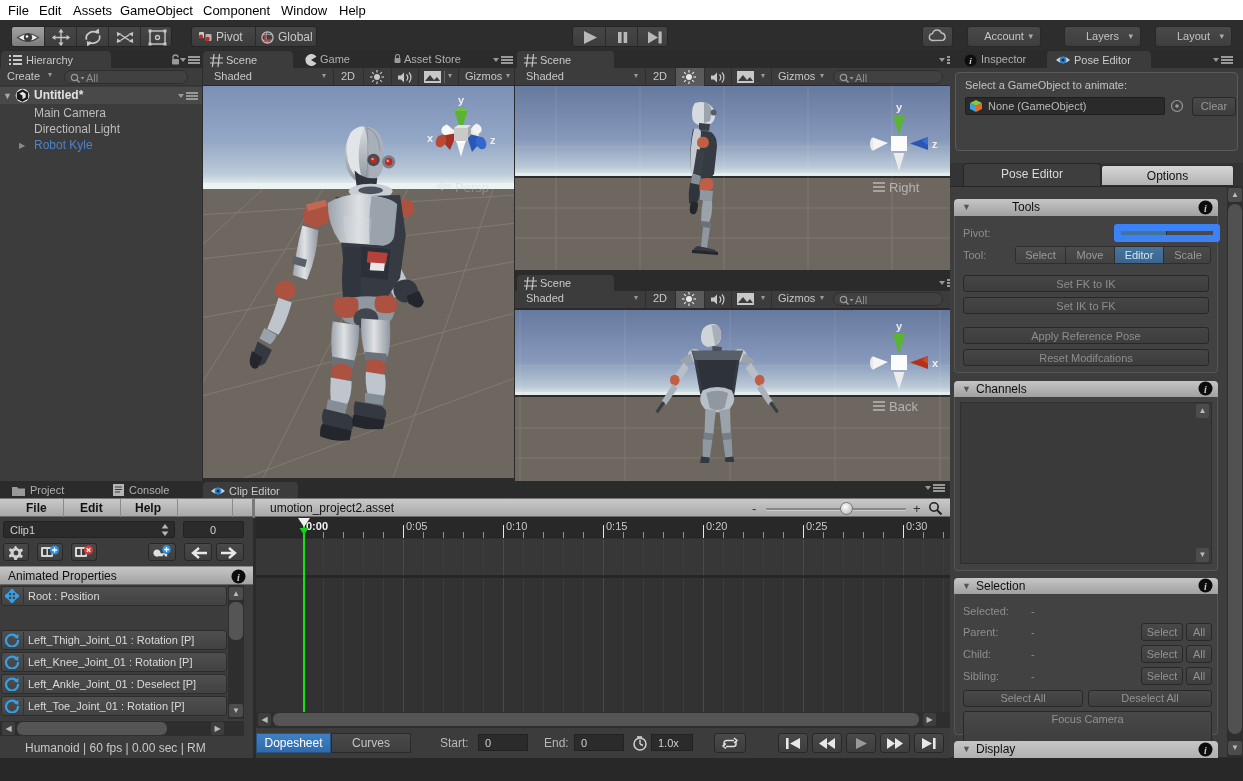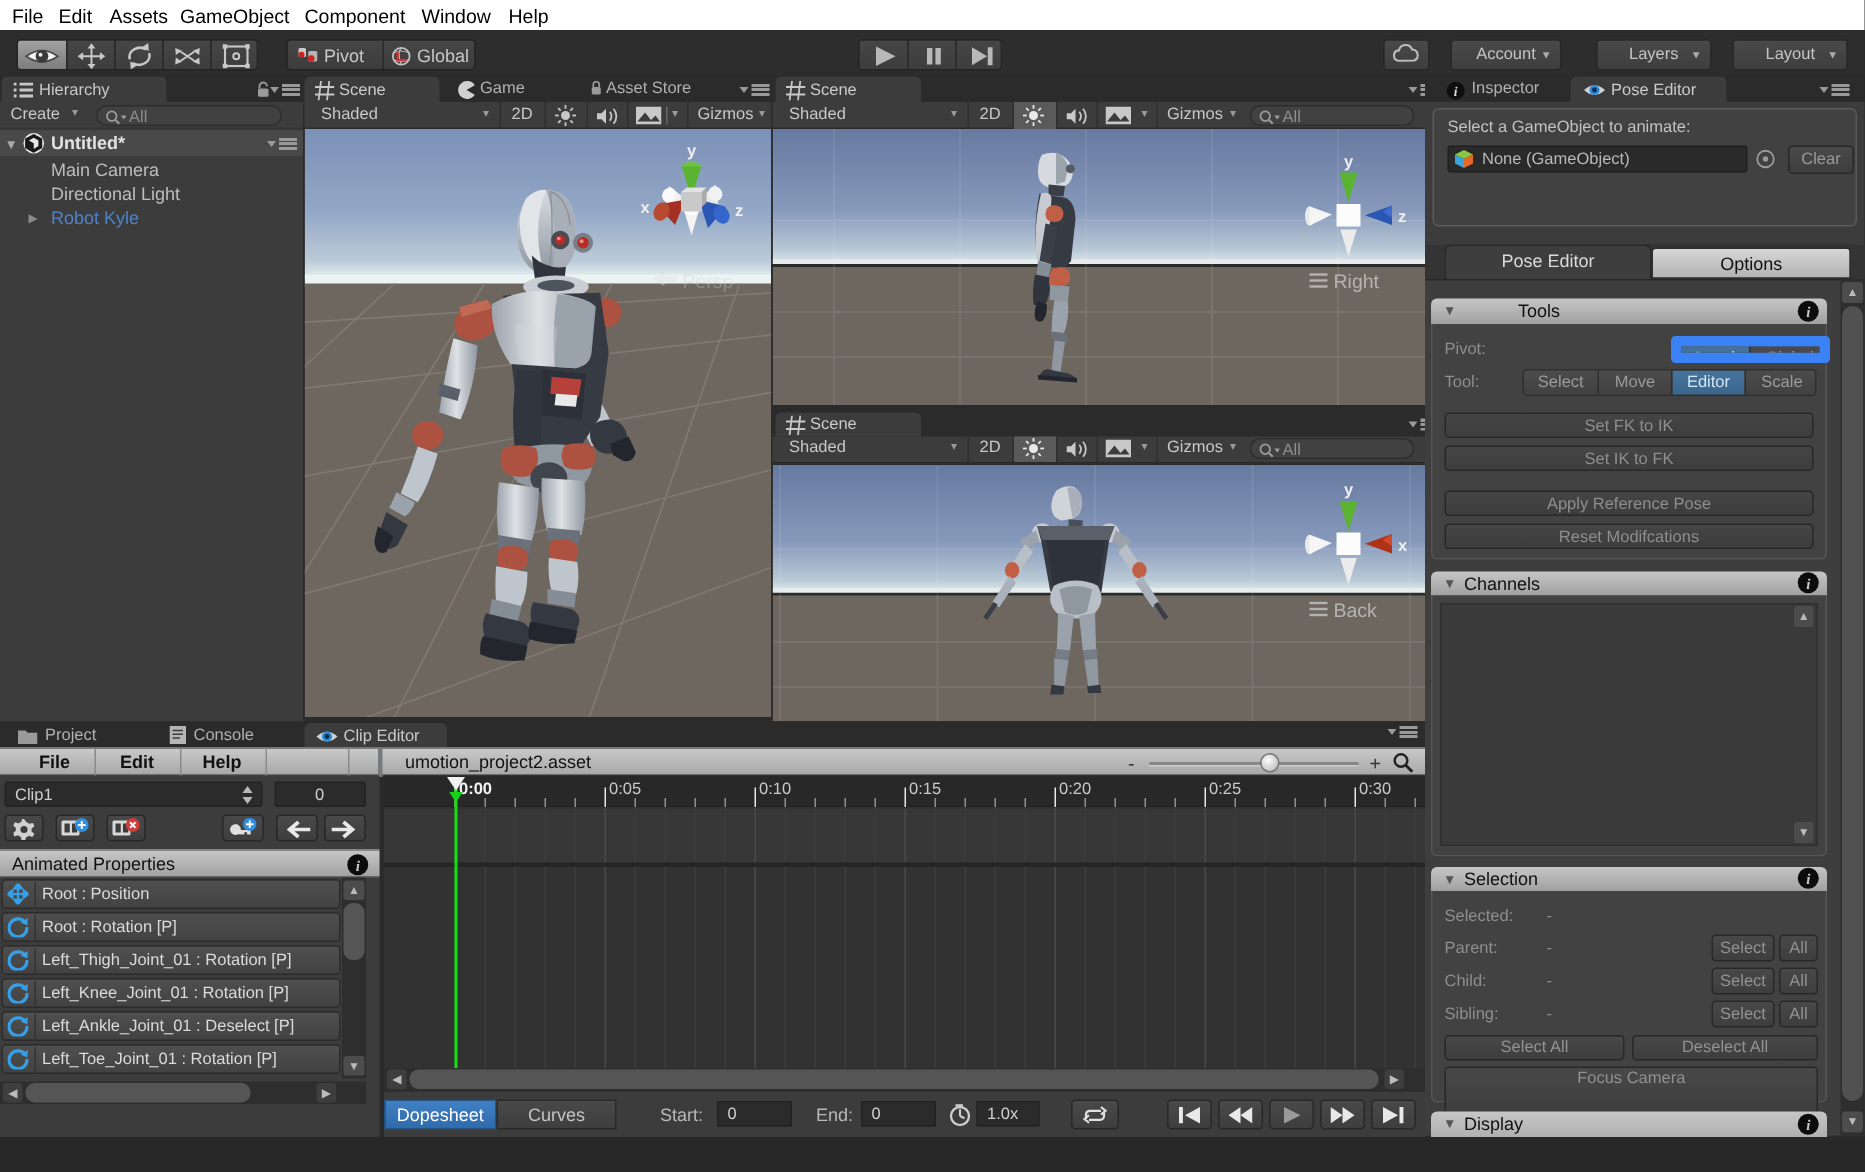--- a/index.html
+++ b/index.html
@@ -900,28 +900,20 @@
                 <line x1="7" y1="3" x2="7" y2="11"></line>
                 <line x1="3" y1="7" x2="11" y2="7"></line>
                 <path d="M7 0l2.4 3.2h-4.8z"></path>
                 <path d="M7 14l2.4-3.2h-4.8z"></path>
                 <path d="M0 7l3.2-2.4v4.8z"></path>
                 <path d="M14 7l-3.2-2.4v4.8z"></path>
               </g>
             </svg>
             <div style="position:absolute;left:21px;top:1px;width:1px;height:18px;background:#333;"></div>
             <span style="position:absolute;left:26px;top:3px;font-size:11px;color:#dadada;">Root : Position</span>
-          </div>
-          <div style="position:absolute;left:1px;top:23px;width:226px;height:20px;background:linear-gradient(#4f4f4f,#424242);border:1px solid #2c2c2c;border-radius:3px;">
-            <svg width="14" height="14" viewBox="0 0 14 14" style="position:absolute;left:3px;top:2px;">
-              <path d="M12.2 4.5 A6 6 0 1 0 13 7" fill="none" stroke="#35a0e8" stroke-width="2.2"></path>
-              <path d="M13.6 1 L13.2 6 L8.8 4 Z" fill="#35a0e8"></path>
-            </svg>
-            <div style="position:absolute;left:21px;top:1px;width:1px;height:18px;background:#333;"></div>
-            <span style="position:absolute;left:26px;top:3px;font-size:11px;color:#dadada;">Root : Rotation [P]</span>
           </div>
           <div style="position:absolute;left:1px;top:45px;width:226px;height:20px;background:linear-gradient(#4f4f4f,#424242);border:1px solid #2c2c2c;border-radius:3px;">
             <svg width="14" height="14" viewBox="0 0 14 14" style="position:absolute;left:3px;top:2px;">
               <path d="M12.2 4.5 A6 6 0 1 0 13 7" fill="none" stroke="#35a0e8" stroke-width="2.2"></path>
               <path d="M13.6 1 L13.2 6 L8.8 4 Z" fill="#35a0e8"></path>
             </svg>
             <div style="position:absolute;left:21px;top:1px;width:1px;height:18px;background:#333;"></div>
             <span style="position:absolute;left:26px;top:3px;font-size:11px;color:#dadada;">Left_Thigh_Joint_01 : Rotation [P]</span>
           </div>
           <div style="position:absolute;left:1px;top:67px;width:226px;height:20px;background:linear-gradient(#4f4f4f,#424242);border:1px solid #2c2c2c;border-radius:3px;">
@@ -955,20 +947,23 @@
         <div class="abs" style="left:1px;top:17px;width:14px;height:38px;background:#555;border-radius:6px;"></div>
         <div class="abs" style="left:1px;top:119px;width:14px;height:13px;background:#4c4c4c;border-radius:2px;text-align:center;font-size:8px;color:#bbb;line-height:13px;">▼</div>
       </div>
 
       <div class="abs" style="left:0;top:204px;width:244px;height:15px;background:#2e2e2e;">
         <div class="abs" style="left:2px;top:1px;width:13px;height:13px;background:#3e3e3e;border-radius:2px;text-align:center;font-size:8px;color:#bbb;line-height:13px;">◀</div>
         <div class="abs" style="left:17px;top:1px;width:150px;height:13px;background:#555;border-radius:6px;"></div>
         <div class="abs" style="left:211px;top:1px;width:13px;height:13px;background:#3e3e3e;border-radius:2px;text-align:center;font-size:8px;color:#bbb;line-height:13px;">▶</div>
       </div>
 
+      <div class="abs" style="left:0;top:219px;width:253px;height:22px;background:#3c3c3c;">
+        <span style="position:absolute;left:25px;top:5px;font-size:12px;color:#c8c8c8;">Humanoid | 60 fps | 0.00 sec | RM</span>
+      </div>
     </div>
 
     <div class="abs" style="left:256px;top:36px;width:694px;height:241px;background:#313131;">
 
       <div id="ruler" class="abs" style="left:0;top:0;width:694px;height:21px;background:#282828;border-bottom:1px solid #222;">
           <div style="position:absolute;left:47px;top:8px;width:1px;height:13px;background:#e8e8e8;"></div>
           <div style="position:absolute;left:50px;top:3px;font-size:11px;color:#f2f2f2;font-weight:bold;">0:00</div>
           <div style="position:absolute;left:67px;top:15px;width:1px;height:6px;background:#909090;"></div>
           <div style="position:absolute;left:87px;top:15px;width:1px;height:6px;background:#909090;"></div>
           <div style="position:absolute;left:107px;top:15px;width:1px;height:6px;background:#909090;"></div>

